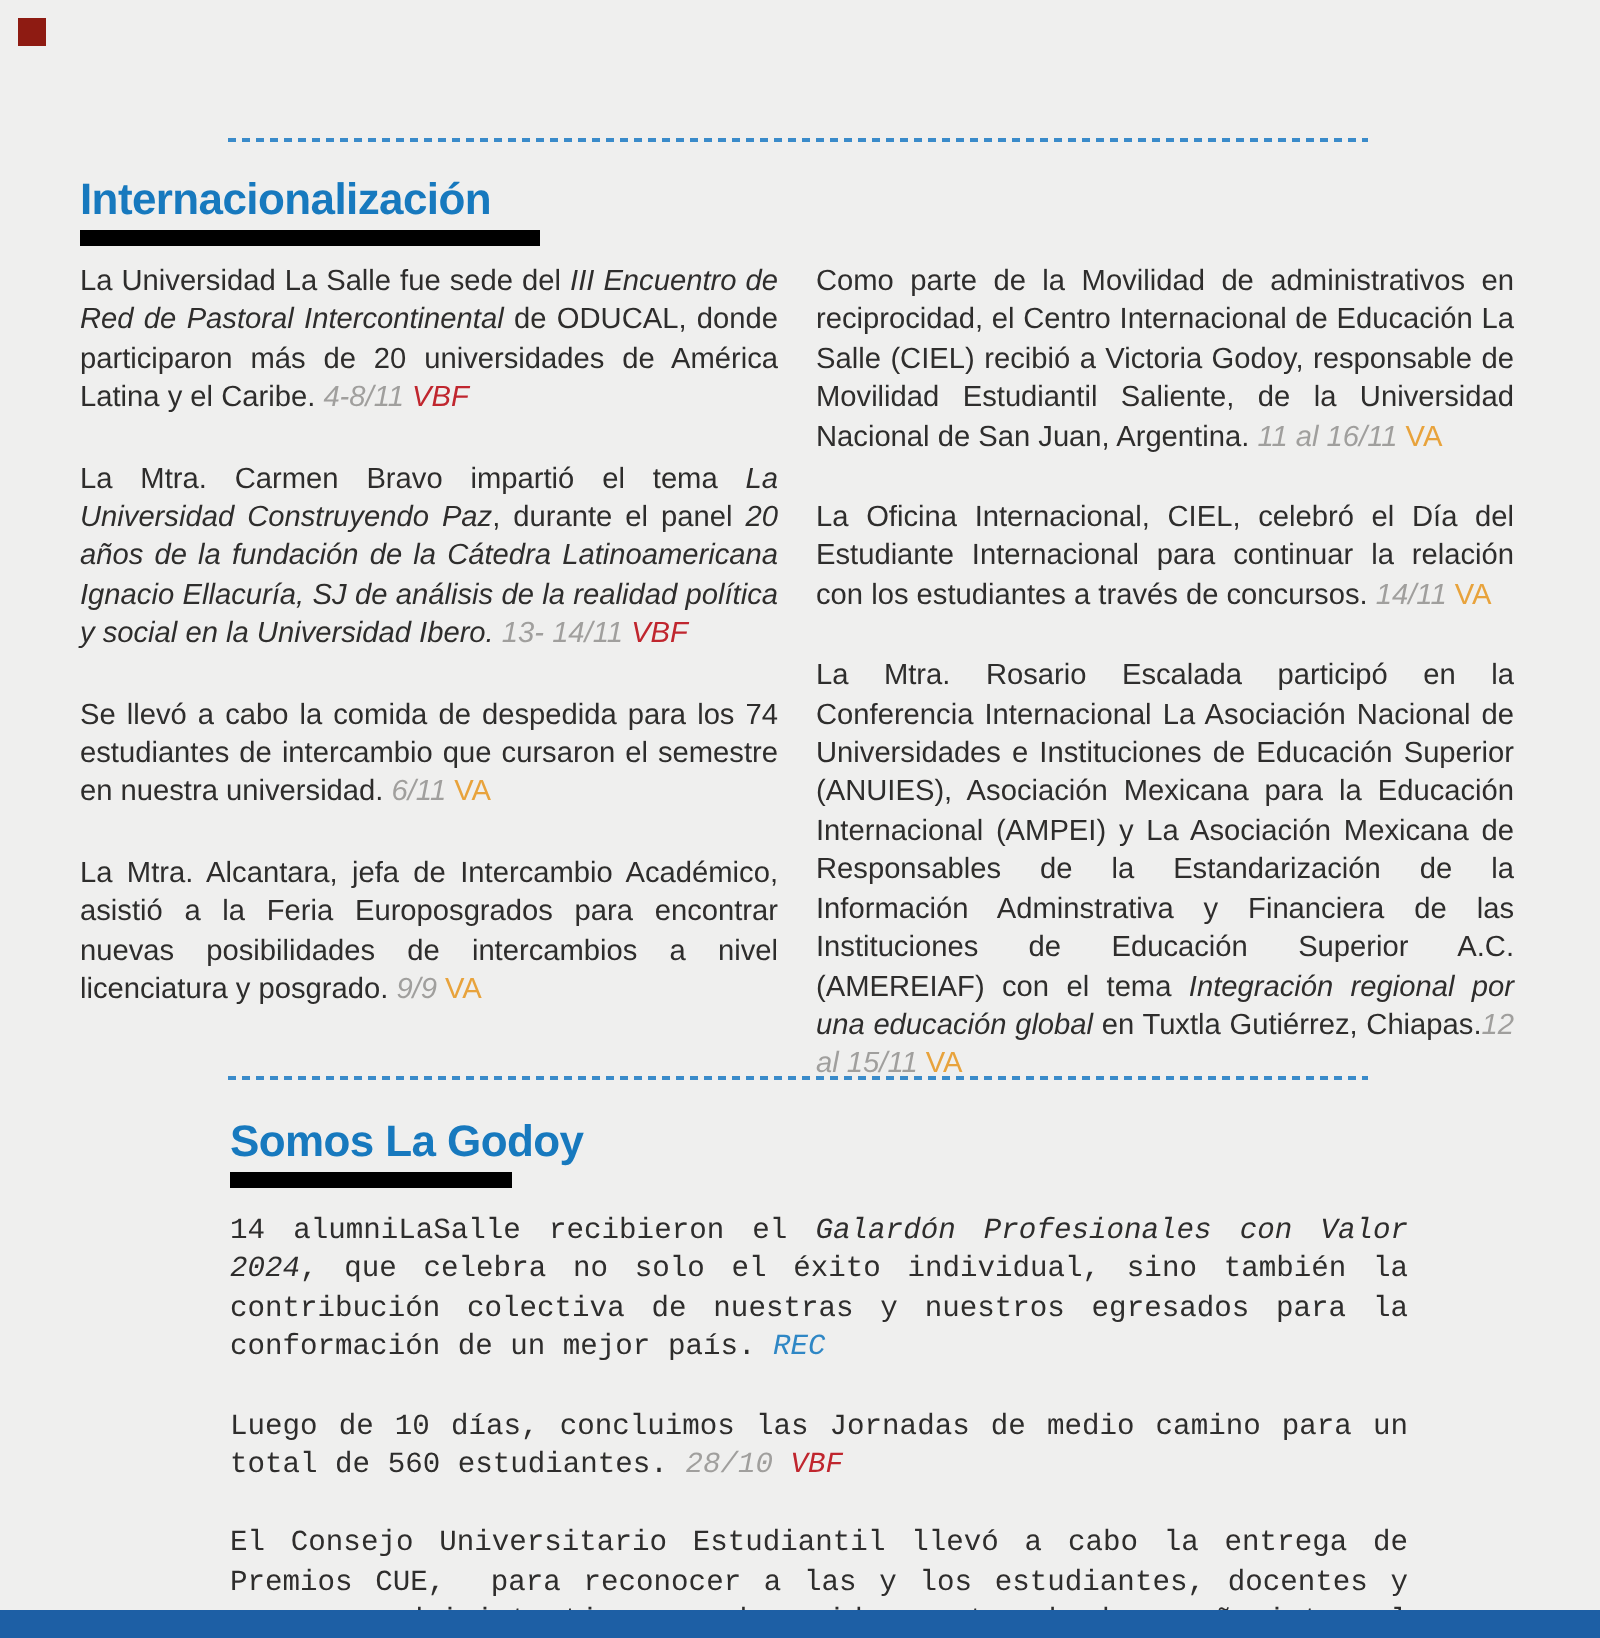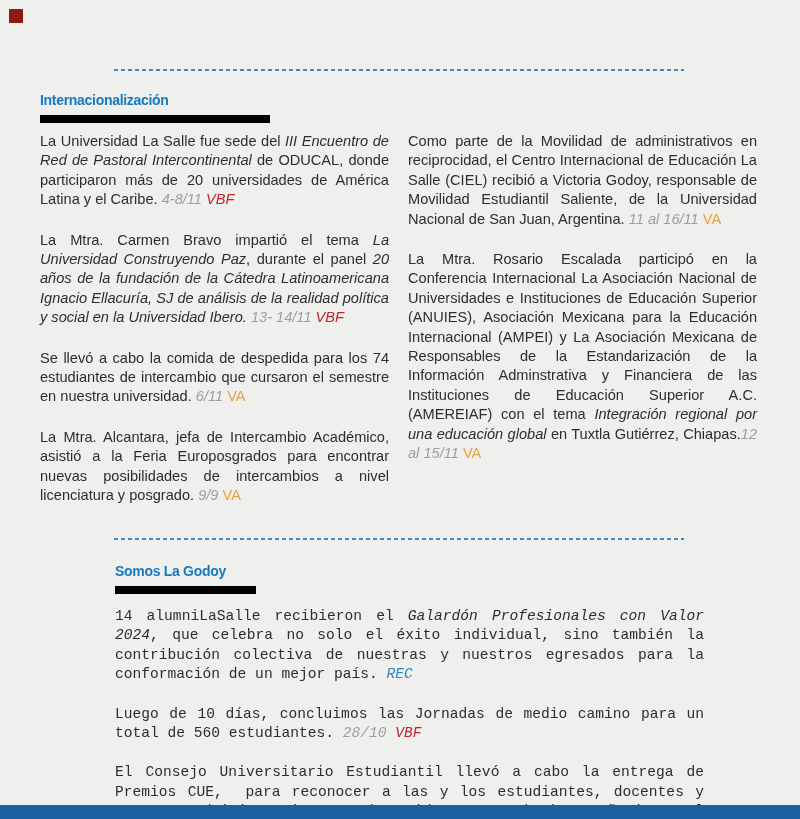--- a/index.html
+++ b/index.html
@@ -17,21 +17,21 @@
   .corner{position:absolute; left:9px; top:9px; width:14px; height:14px; background:var(--corner-red);}
   .dash{
     position:absolute; left:114px; width:570px; height:2px;
     background:repeating-linear-gradient(90deg,var(--dash-blue) 0 4px,transparent 4px 7px);
   }
   #dash1{top:69px;} #dash2{top:538px;}
   .sec{position:absolute;}
   .sec1{left:40px; top:88px; width:717px;}
   .sec2{left:115px; top:559px; width:589px;}
   .title{
-    margin:0; font-size:14px; line-height:24px; font-weight:bold;
+    margin:0; font-size:22px; line-height:24px; font-weight:bold;
     color:var(--heading-blue); letter-spacing:-0.3px;
   }
   .bar{height:8px; background:var(--bar-black); margin-top:3px;}
   .sec1 .bar{width:230px;}
   .sec2 .bar{width:141px;}
   .cols{display:flex; gap:19px; margin-top:9px;}
   .col{width:349px;}
   .para{
     margin:0 0 21px 0; font-size:14.6px; line-height:19.4px;
     color:var(--body-text); text-align:justify;
@@ -59,20 +59,21 @@
     <div class="bar"></div>
     <div class="cols">
       <div class="col">
           <p class="para"><span class="seg">La Universidad La Salle fue sede del </span><span class="seg i">III Encuentro de Red de Pastoral Intercontinental</span><span class="seg"> de ODUCAL, donde participaron más de 20 universidades de América Latina y el Caribe. </span><span class="seg date">4-8/11 </span><span class="seg sig-red">VBF</span></p>
           <p class="para"><span class="seg">La Mtra. Carmen Bravo impartió el tema </span><span class="seg i">La Universidad Construyendo Paz</span><span class="seg">, durante el panel </span><span class="seg i">20 años de la fundación de la Cátedra Latinoamericana Ignacio Ellacuría, SJ de análisis de la realidad política y social en la Universidad Ibero.</span><span class="seg"> </span><span class="seg date">13- 14/11 </span><span class="seg sig-red">VBF</span></p>
           <p class="para"><span class="seg">Se llevó a cabo la comida de despedida para los 74 estudiantes de intercambio que cursaron el semestre en nuestra universidad. </span><span class="seg date">6/11 </span><span class="seg sig-orange">VA</span></p>
           <p class="para"><span class="seg">La Mtra. Alcantara, jefa de Intercambio Académico, asistió a la Feria Europosgrados para encontrar nuevas posibilidades de intercambios a nivel licenciatura y posgrado. </span><span class="seg date">9/9 </span><span class="seg sig-orange">VA</span></p>
         </div>
       <div class="col">
           <p class="para"><span class="seg">Como parte de la Movilidad de administrativos en reciprocidad, el Centro Internacional de Educación La Salle (CIEL) recibió a Victoria Godoy, responsable de Movilidad Estudiantil Saliente, de la Universidad Nacional de San Juan, Argentina. </span><span class="seg date">11 al 16/11 </span><span class="seg sig-orange">VA</span></p>
+          <p class="para"><span class="seg">La Oficina Internacional, CIEL, celebró el Día del Estudiante Internacional para continuar la relación con los estudiantes a través de concursos. </span><span class="seg date">14/11 </span><span class="seg sig-orange">VA</span></p>
           <p class="para"><span class="seg">La Mtra. Rosario Escalada participó en la Conferencia Internacional La Asociación Nacional de Universidades e Instituciones de Educación Superior (ANUIES), Asociación Mexicana para la Educación Internacional (AMPEI) y La Asociación Mexicana de Responsables de la Estandarización de la Información Adminstrativa y Financiera de las Instituciones de Educación Superior A.C. (AMEREIAF) con el tema </span><span class="seg i">Integración regional por una educación global</span><span class="seg"> en Tuxtla Gutiérrez, Chiapas.</span><span class="seg date">12 al 15/11 </span><span class="seg sig-orange">VA</span></p>
         </div>
     </div>
   </section>
 
   <div class="dash" id="dash2"></div>
 
   <section class="sec sec2">
     <h1 class="title">Somos La Godoy</h1>
     <div class="bar"></div>

